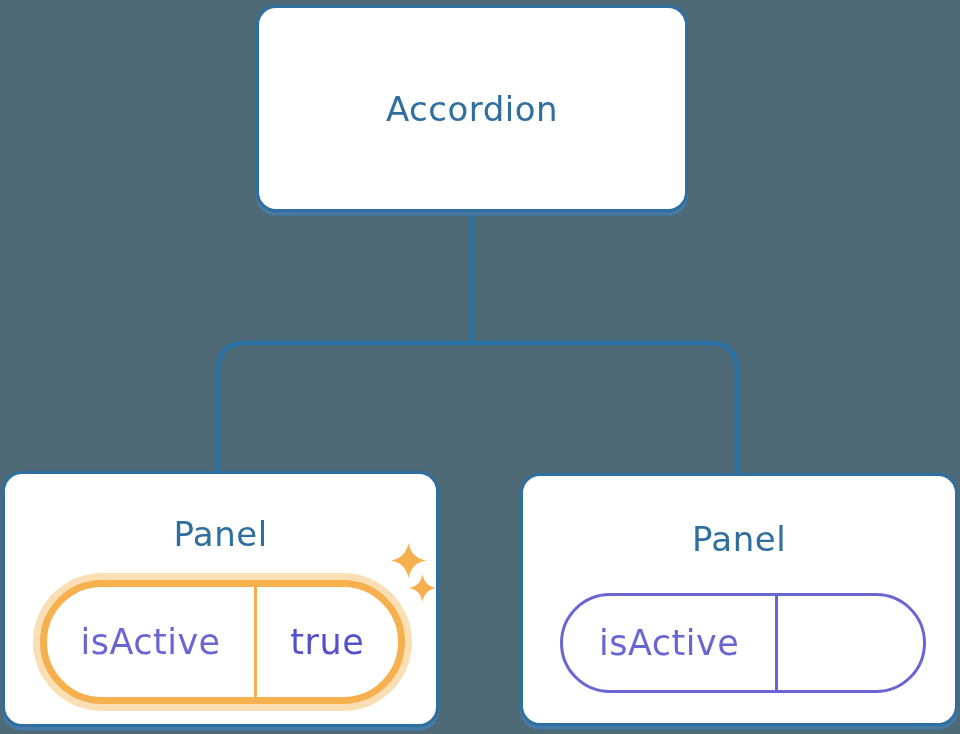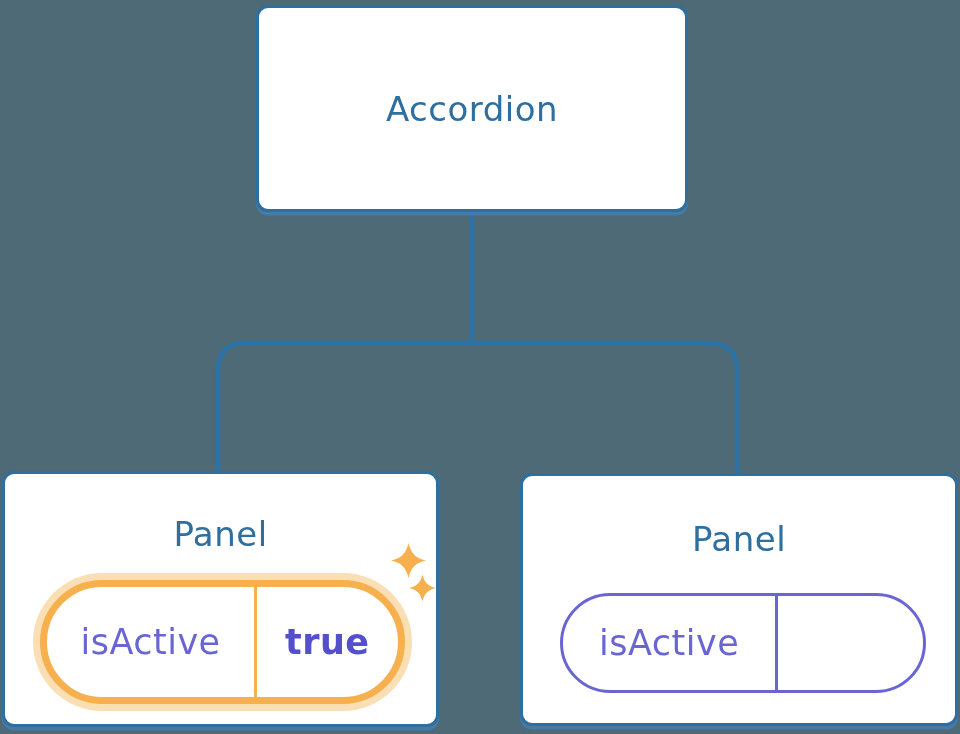--- a/index.html
+++ b/index.html
@@ -21,21 +21,21 @@
     position: absolute;
     left: 0; top: 0;
     width: 960px; height: 734px;
     z-index: 0;
     pointer-events: none;
   }
   .node {
     position: absolute;
     background: var(--node-bg, #FFFFFF);
     border: 3px solid var(--node-border, #2F6FA0);
-    border-radius: 12px;
+    border-radius: 20px;
     box-shadow: 0 3.5px 0 var(--node-shadow, #477BA6);
     box-sizing: border-box;
     z-index: 1;
   }
   .node-root {
     left: 256px; top: 5px;
     width: 432px; height: 207px;
     display: flex;
     align-items: center;
     justify-content: center;
@@ -91,21 +91,21 @@
     display: flex;
     align-items: center;
     justify-content: center;
     font-size: 35px;
     letter-spacing: 0.5px;
     color: var(--prop-text, #6966D4);
   }
   .pill-cell-name { width: 59%; }
   .pill-cell-value { flex: 1; }
   .pill-active .pill-cell-value {
-    font-weight: bold;
+    font-weight: normal;
     color: var(--prop-value-active, #5450CB);
   }
   .pill-divider-active {
     width: 2.5px;
     background: var(--highlight-orange, #F6B04E);
   }
   .pill-divider-inactive {
     width: 3px;
     background: var(--prop-text, #6966D4);
   }

